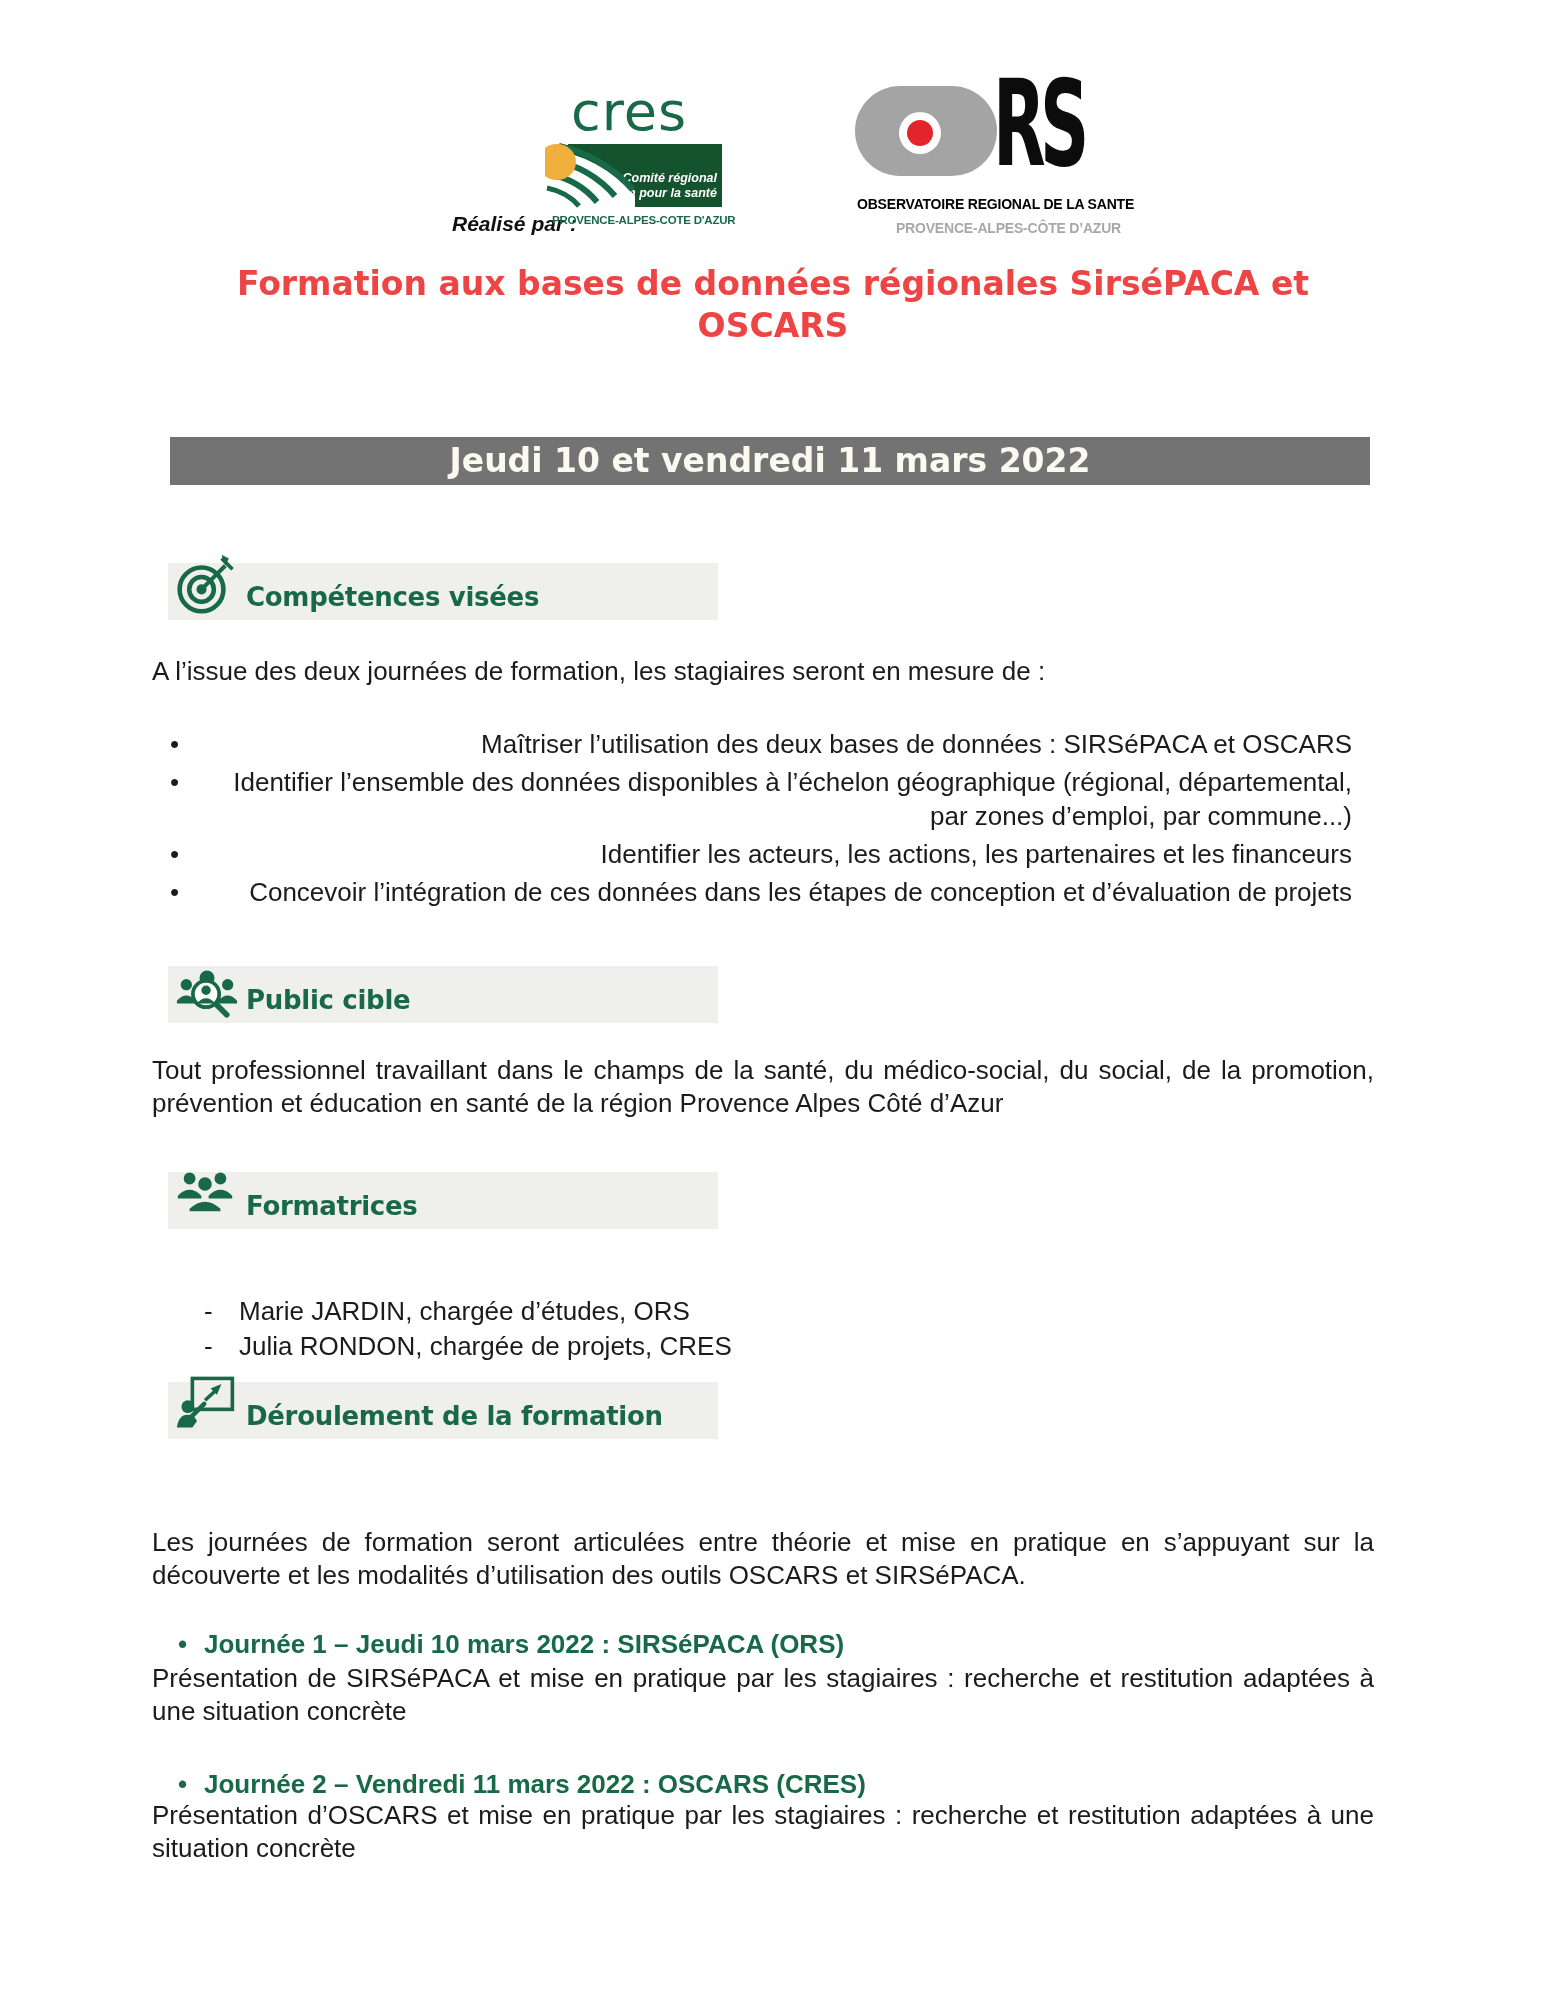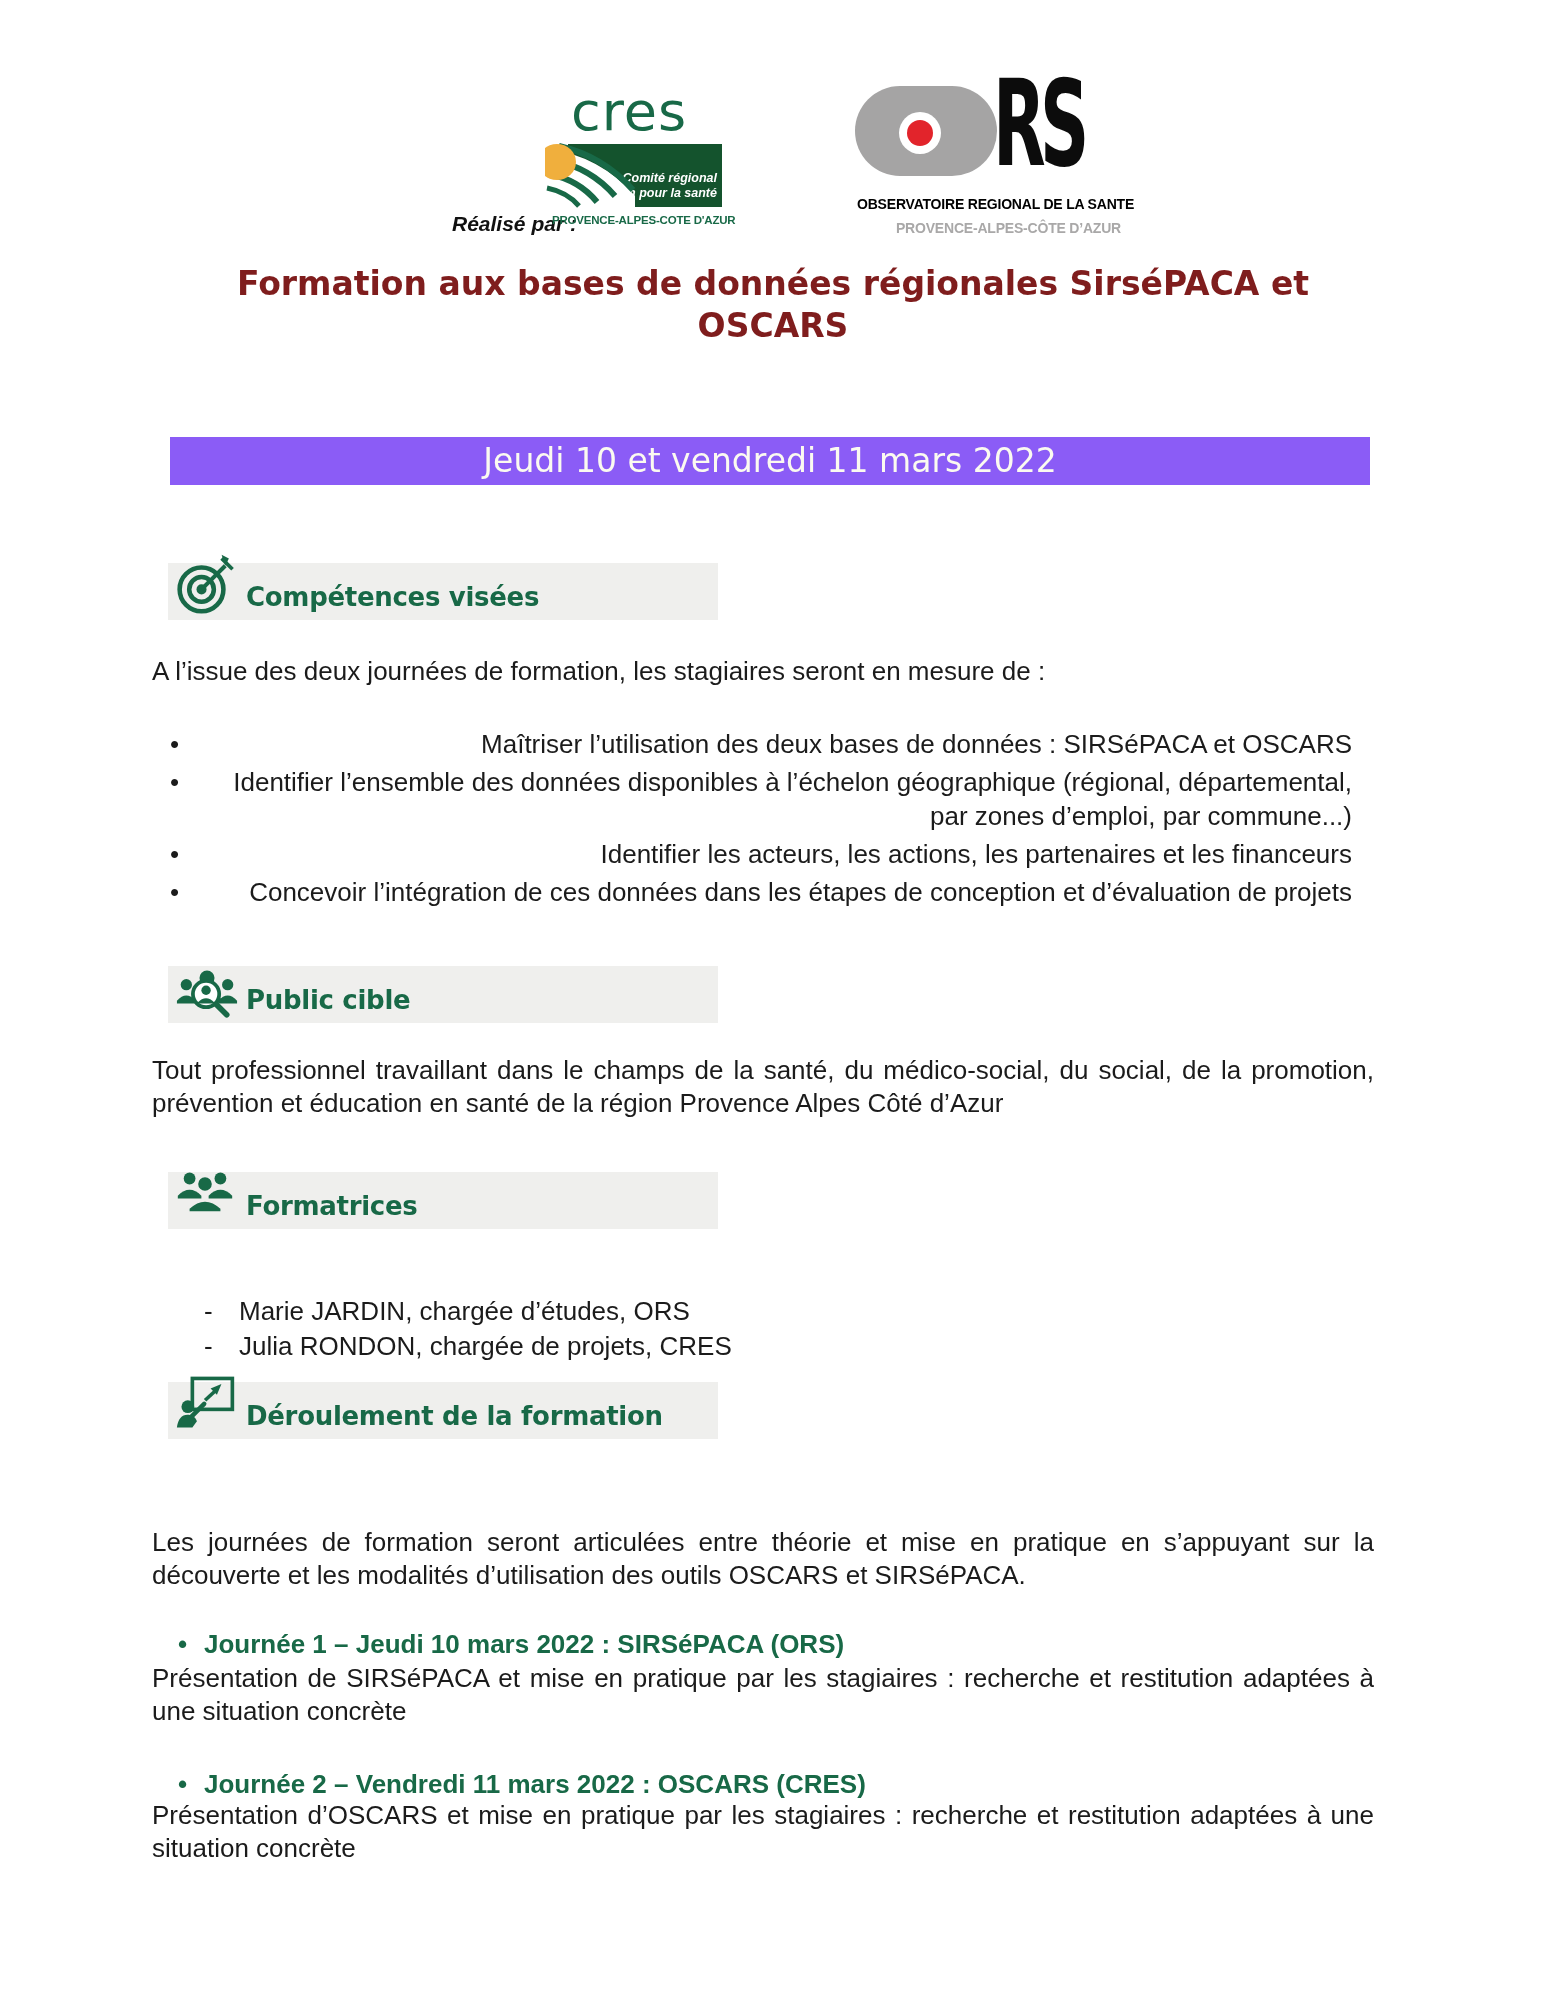--- a/index.html
+++ b/index.html
@@ -30,23 +30,23 @@
   .ors-rs{position:absolute;left:138px;top:-14px;font-family:"DejaVu Sans",sans-serif;
     font-size:120px;font-weight:bold;letter-spacing:-10px;color:#0c0c0c;line-height:120px;
     transform:scaleX(0.57);transform-origin:left top;}
   .ors-red{position:absolute;left:2px;top:118px;width:264px;font-size:14px;font-weight:700;
     color:#000000;letter-spacing:-0.2px;white-space:nowrap;text-align:right;}
   .ors-gray{position:absolute;left:2px;top:142px;width:264px;font-size:14px;font-weight:700;
     color:#A9A8A8;letter-spacing:-0.2px;white-space:nowrap;text-align:right;}
 
   
   .doc-title{left:158px;top:263px;width:1230px;text-align:center;
-    font-family:"DejaVu Sans",sans-serif;font-size:33px;font-weight:bold;color:#7f1d1d;line-height:42px;}
-  .banner{left:170px;top:437px;width:1200px;height:48px;background:#8b5cf6;
-    font-family:"DejaVu Sans",sans-serif;font-size:33px;font-weight:normal;color:#FBFAF0;
+    font-family:"DejaVu Sans",sans-serif;font-size:33px;font-weight:bold;color:#ef4444;line-height:42px;}
+  .banner{left:170px;top:437px;width:1200px;height:48px;background:#737373;
+    font-family:"DejaVu Sans",sans-serif;font-size:33px;font-weight:bold;color:#FBFAF0;
     text-align:center;line-height:48px;}
 
   
   .secbar{left:168px;width:550px;height:57px;background:#EFEFED;}
   .secbar .sectitle{position:absolute;left:78px;bottom:8px;
     font-family:"DejaVu Sans",sans-serif;font-size:26px;font-weight:bold;color:#186947;letter-spacing:-0.3px;}
   .secbar svg{position:absolute;left:8px;top:-16px;}
 
   
   .body-par{left:152px;width:1222px;font-size:26px;line-height:33px;margin:0;}

